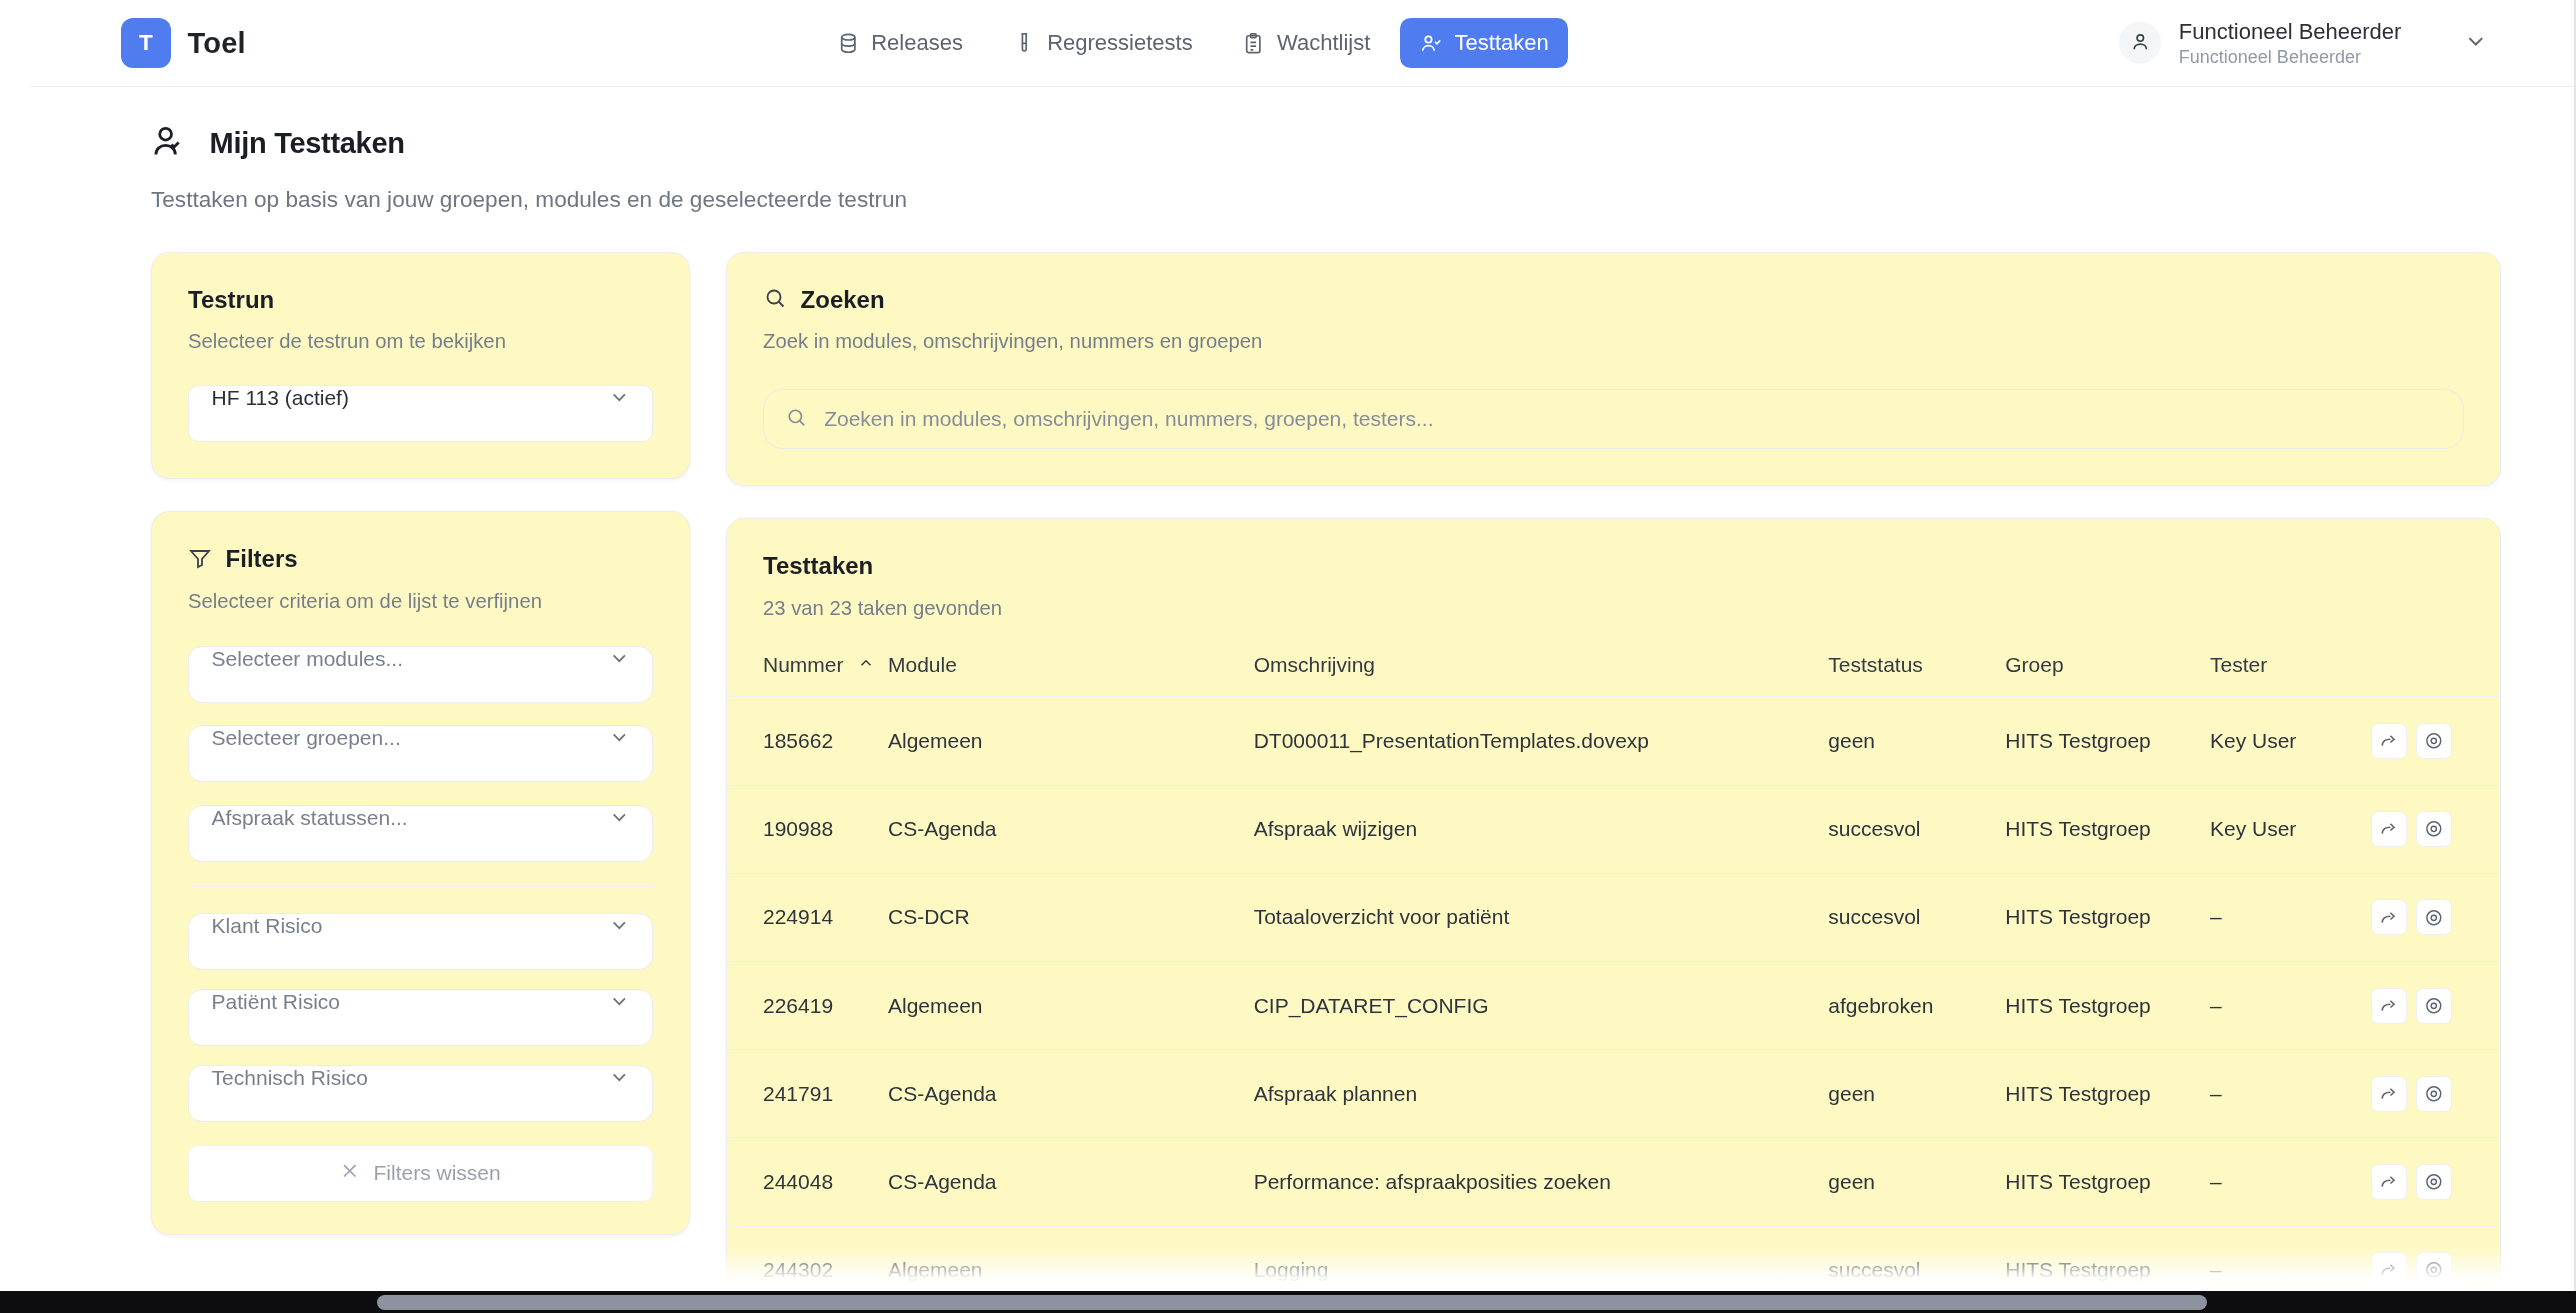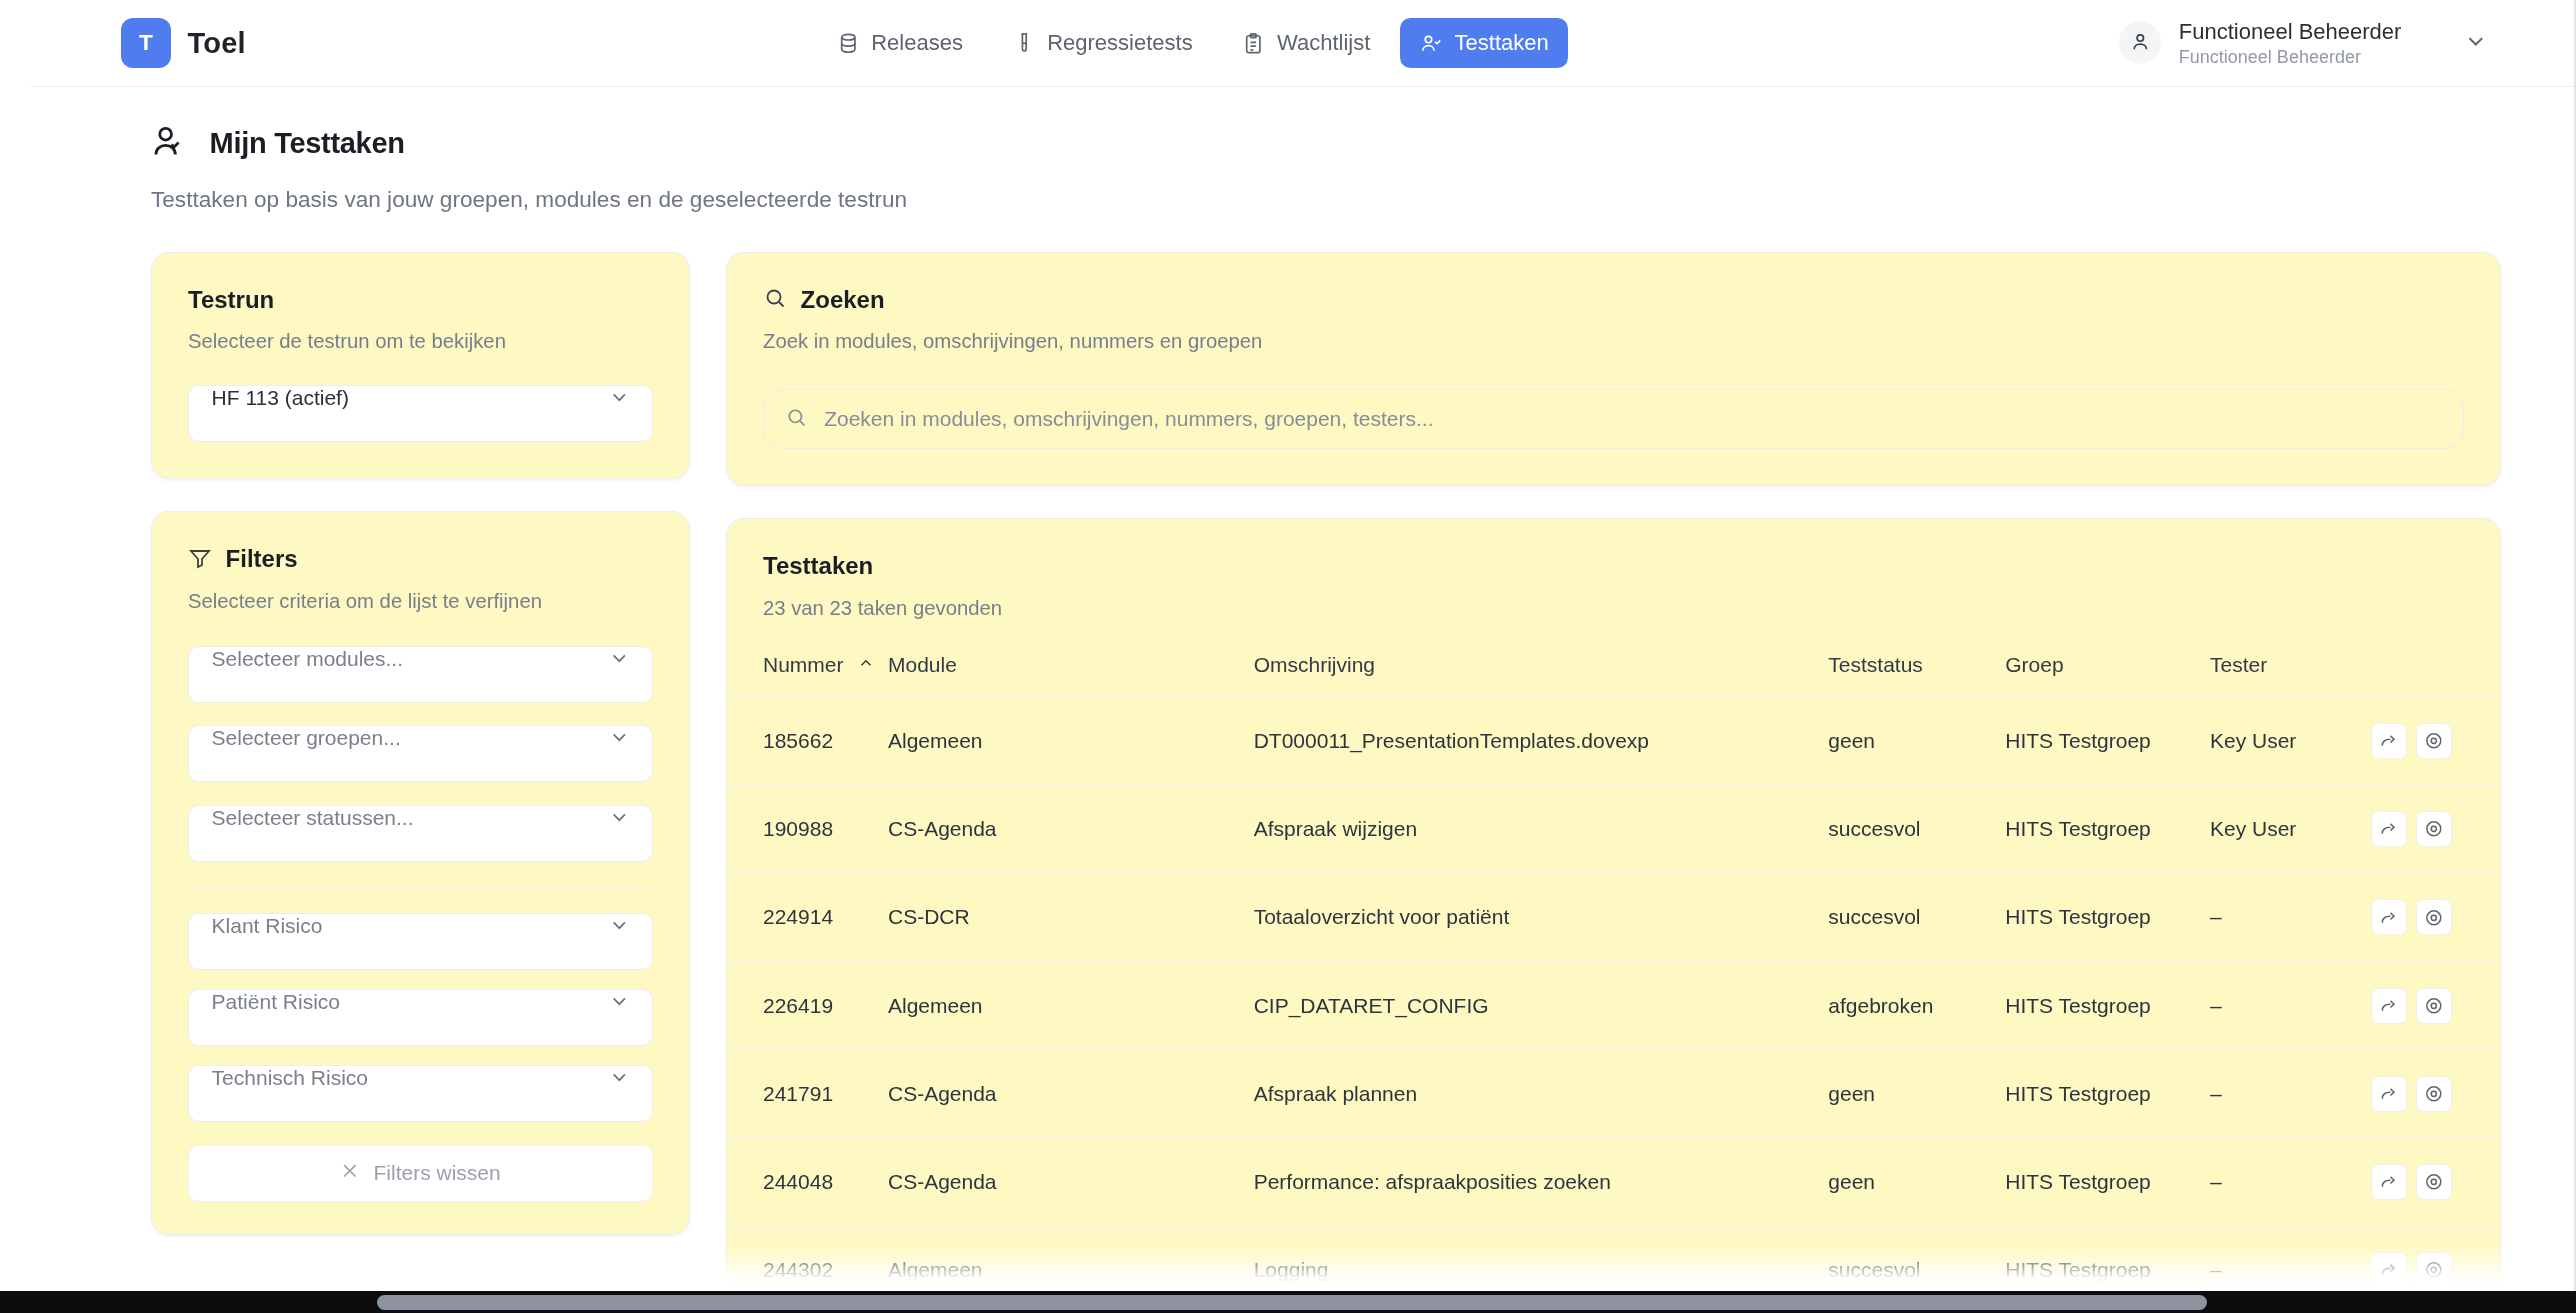--- a/index.html
+++ b/index.html
@@ -108,21 +108,21 @@
   .select-box {
     margin-top: 32px;
     height: 57px;
     border: 1.5px solid #eaecf0;
     border-radius: 10.5px;
     display: flex; align-items: flex-start; justify-content: space-between;
     padding: 0 21px 0 22.6px;
     font-size: 21px; color: #2b3038;
     background: #ffffff;
   }
-  .select-box.placeholder { color: #79808c; }
+  .select-box.placeholder { color: #79808c; border-radius: 14px; }
   .filters-card .select-box { margin-top: 0; }
   .filter-stack { margin-top: 33px; display: flex; flex-direction: column; gap: 22.6px; }
   .filter-divider { height: 1.5px; background: #eff1f4; margin: 24px 0 25.6px 0; }
   .filter-stack2 { display: flex; flex-direction: column; gap: 19px; }
   .clear-btn {
     margin-top: 22.6px; height: 57px;
     border: 1.5px solid #f0f1f4; border-radius: 10.5px;
     display: flex; align-items: center; justify-content: center; gap: 13.6px;
     font-size: 21px; color: #9aa1ad; background: #ffffff;
   }
@@ -319,21 +319,21 @@
           </div>
           <div class="select-box placeholder">
             <span>Selecteer groepen...</span>
             <span>
               <svg width="22.6" height="22.6" viewBox="0 0 24 24" fill="none" stroke="#6b7280" stroke-width="1.9">
                   <path d="M6 9l6 6 6-6"></path>
                 </svg>
             </span>
           </div>
           <div class="select-box placeholder">
-            <span>Selecteer statussen...</span>
+            <span>Afspraak statussen...</span>
             <span>
               <svg width="22.6" height="22.6" viewBox="0 0 24 24" fill="none" stroke="#6b7280" stroke-width="1.9">
                   <path d="M6 9l6 6 6-6"></path>
                 </svg>
             </span>
           </div>
         </div>
 
         <div class="filter-divider"></div>
 

